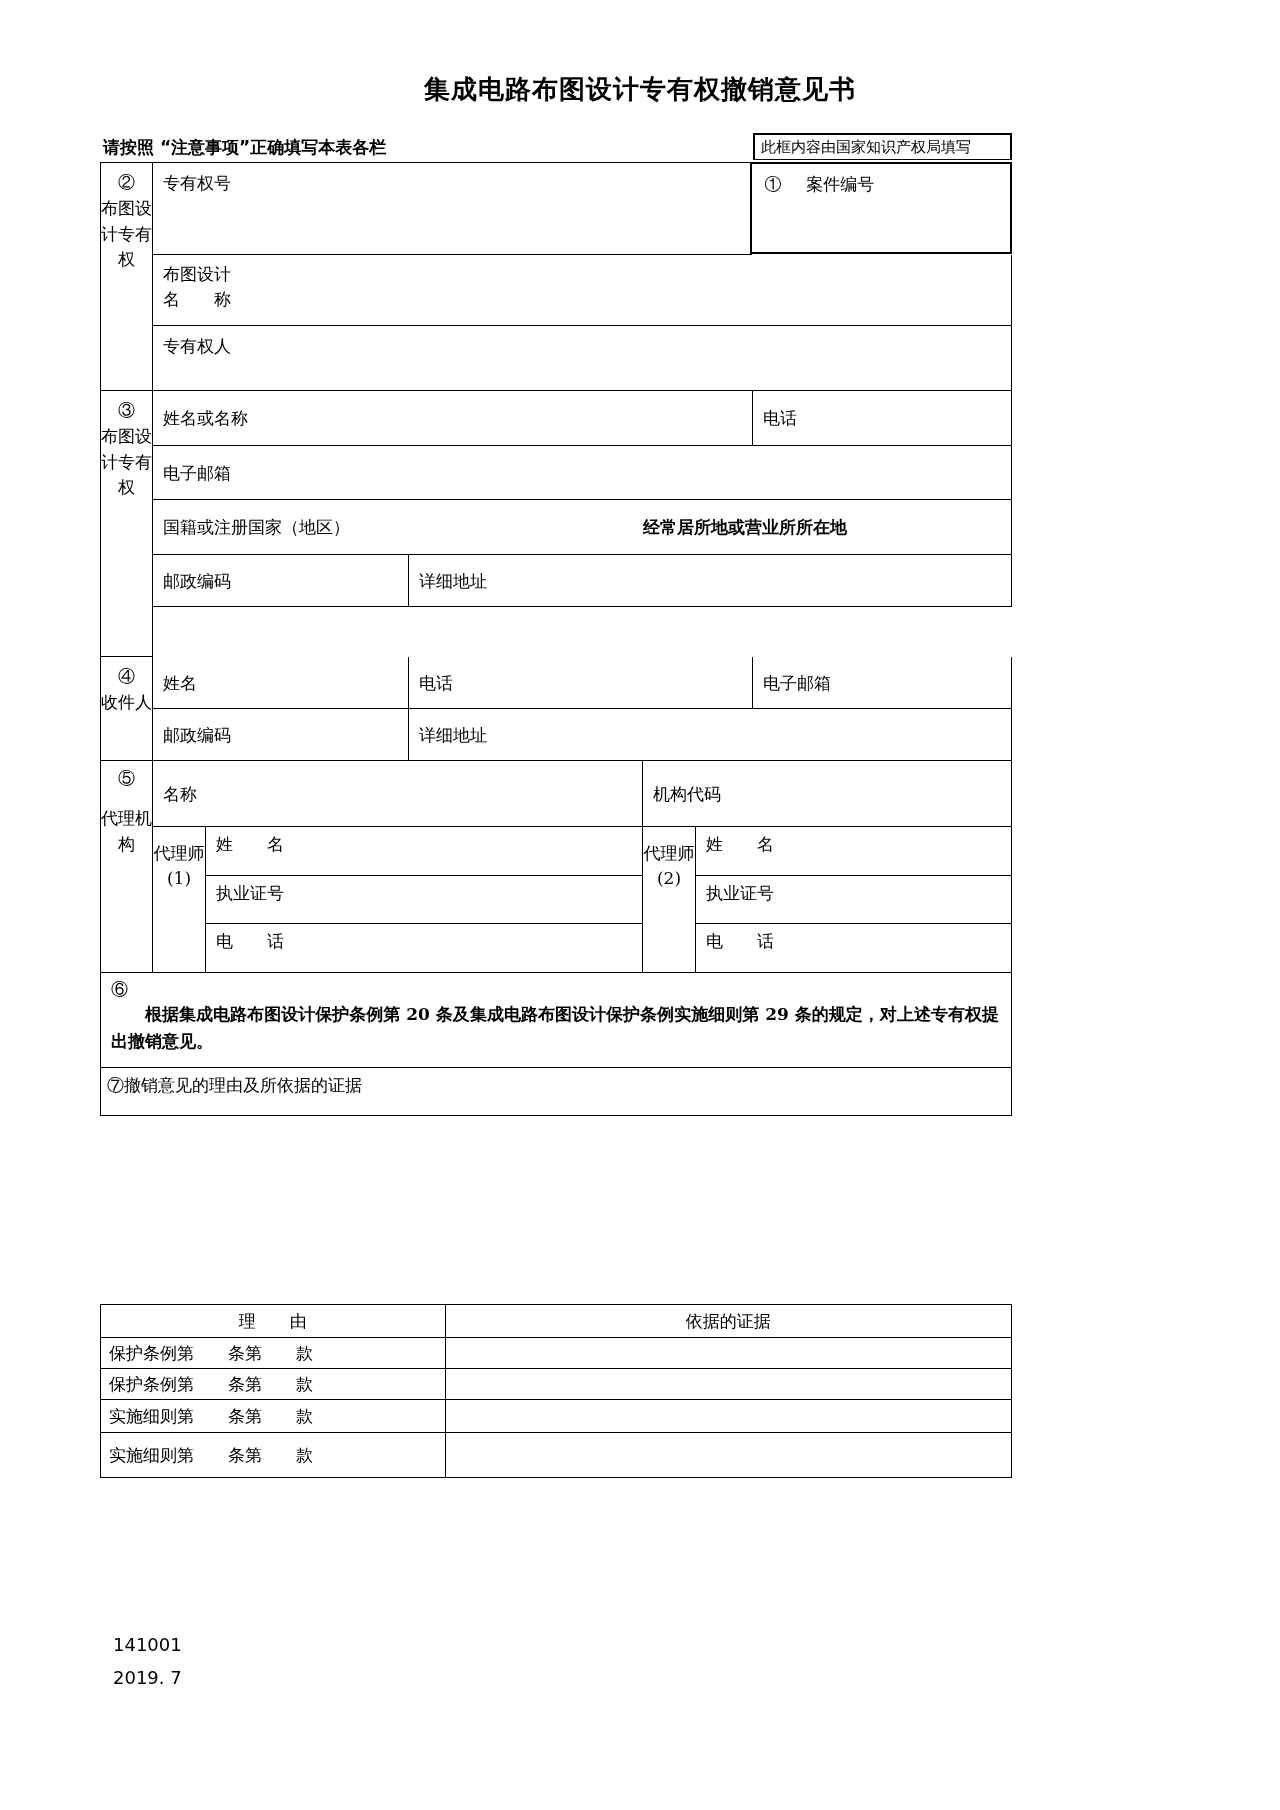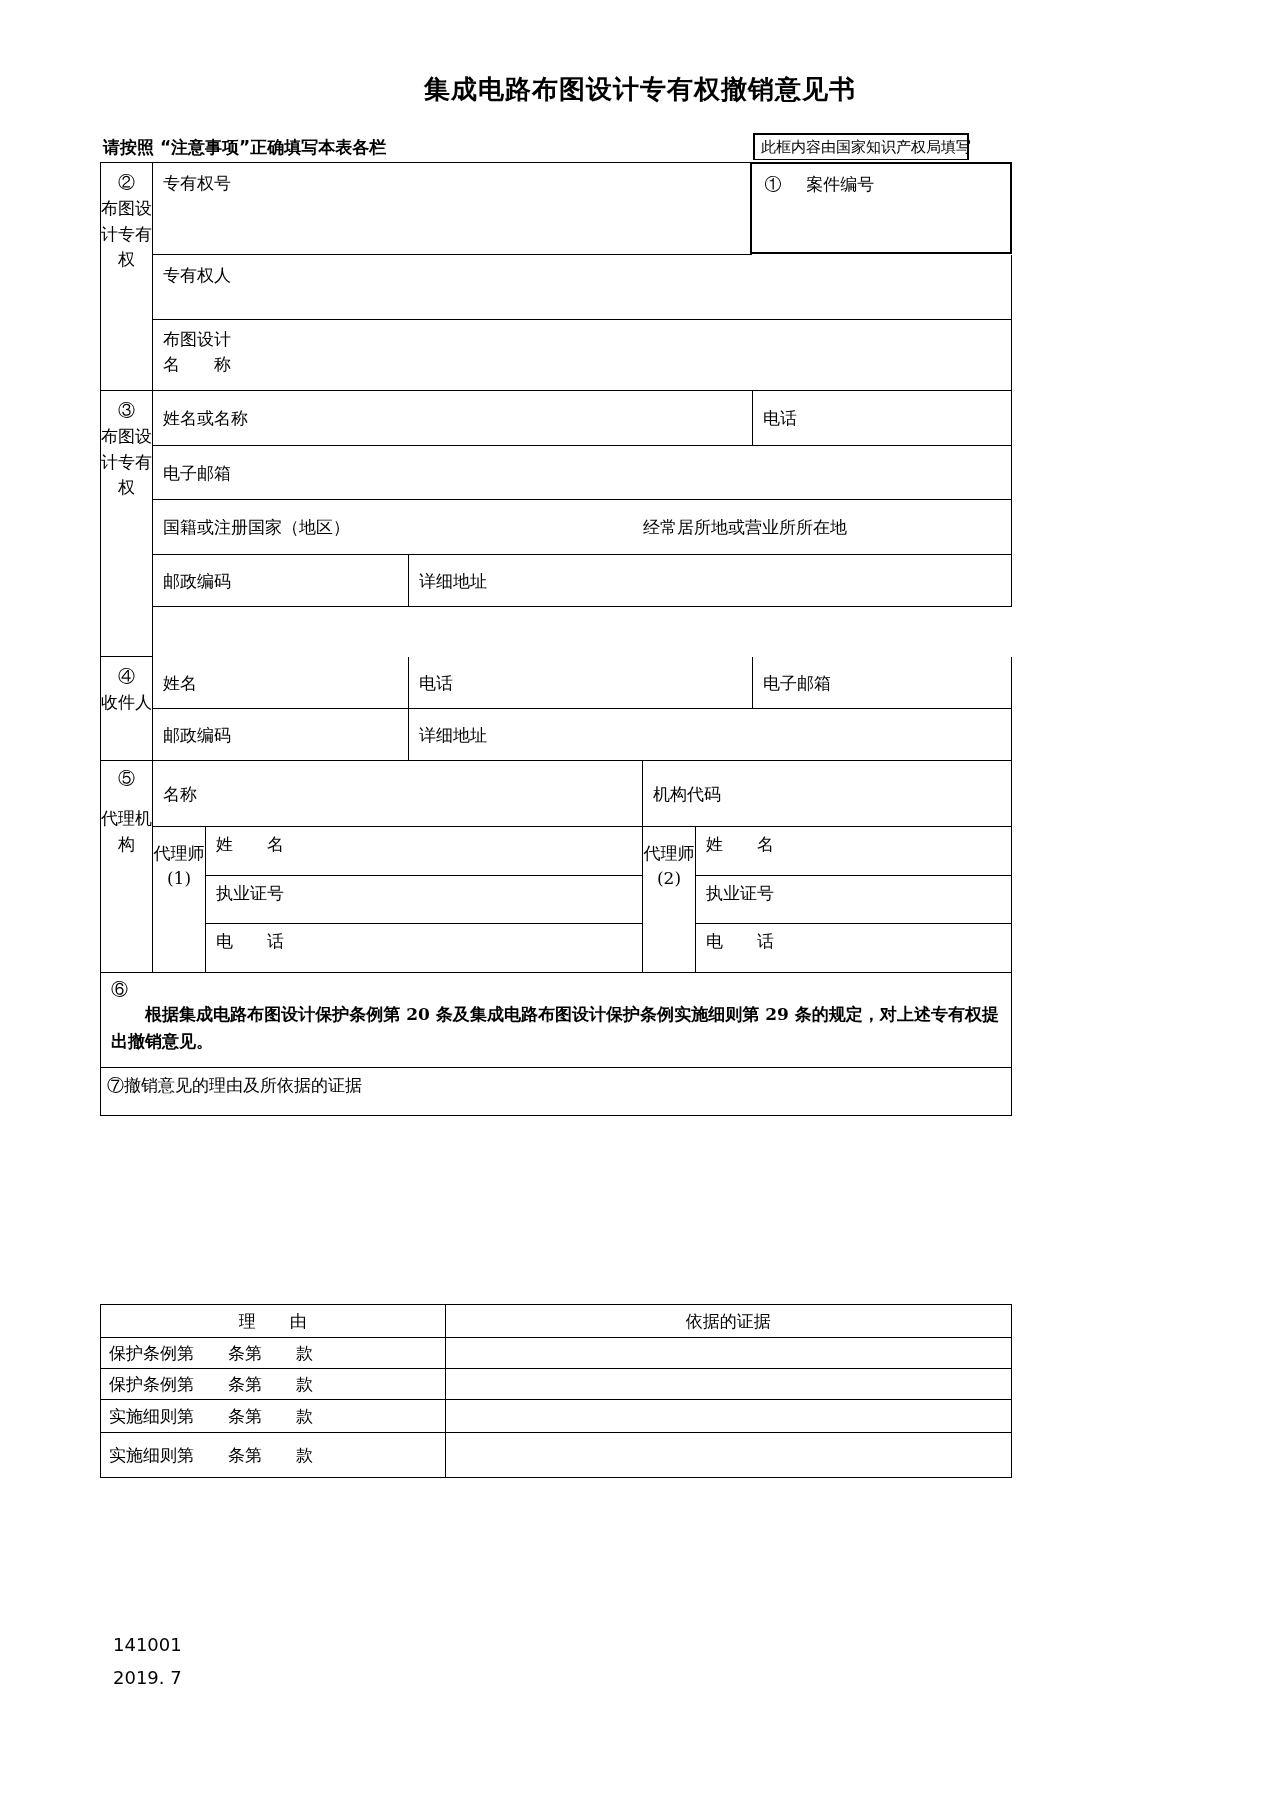--- a/index.html
+++ b/index.html
@@ -51,21 +51,21 @@
     top: 3px;
     font-size: 17px;
     font-weight: bold;
     font-family: "DejaVu Sans", "Liberation Sans", sans-serif;
     white-space: nowrap;
   }
   .office-note-box {
     position: absolute;
     left: 653px;
     top: 0px;
-    width: 216px;
+    width: 259px;
     height: 27px;
     border: 2px solid #000;
     border-bottom: 1px solid #000;
     box-sizing: border-box;
   }
   .office-note-text {
     position: absolute;
     left: 6px;
     top: 3px;
     font-size: 15px;
@@ -216,29 +216,29 @@
           <div class="cell case-no" style="width:262px;height:92px;">
             <div class="lbl top" style="left:12px;">
               <span>①</span>
               <span style="display:inline-block;width:14px;"></span>
               <span>案件编号</span>
             </div>
           </div>
         </div>
 
         <div class="row">
-          <div class="cell" style="width:859px;height:65px;">
-            <div class="lbl top">专有权人</div>
-          </div>
-        </div>
-
-        <div class="row">
           <div class="cell" style="width:859px;height:71px;">
             <div class="lbl" style="top:8px;">布图设计</div>
             <div class="lbl" style="top:33px;">名　　称</div>
+          </div>
+        </div>
+
+        <div class="row">
+          <div class="cell" style="width:859px;height:65px;">
+            <div class="lbl top">专有权人</div>
           </div>
         </div>
       </div>
     </div>
 
     <div class="row">
 
       <div class="vcol" style="height:266px;">
         <div class="vlabel">
           <span>③</span>
@@ -260,21 +260,21 @@
 
         <div class="row">
           <div class="cell" style="width:859px;height:54px;">
             <div class="lbl mid">电子邮箱</div>
           </div>
         </div>
 
         <div class="row">
           <div class="cell" style="width:859px;height:55px;">
             <div class="lbl mid">国籍或注册国家（地区）</div>
-            <div class="lbl mid" style="left:490px;">经常居所地或营业所所在地</div>
+            <div class="lbl mid" style="left:490px;font-weight:bold;">经常居所地或营业所所在地</div>
           </div>
         </div>
 
         <div class="row">
           <div class="cell" style="width:256px;height:52px;">
             <div class="lbl mid">邮政编码</div>
           </div>
           <div class="cell" style="width:603px;height:52px;">
             <div class="lbl mid">详细地址</div>
           </div>

